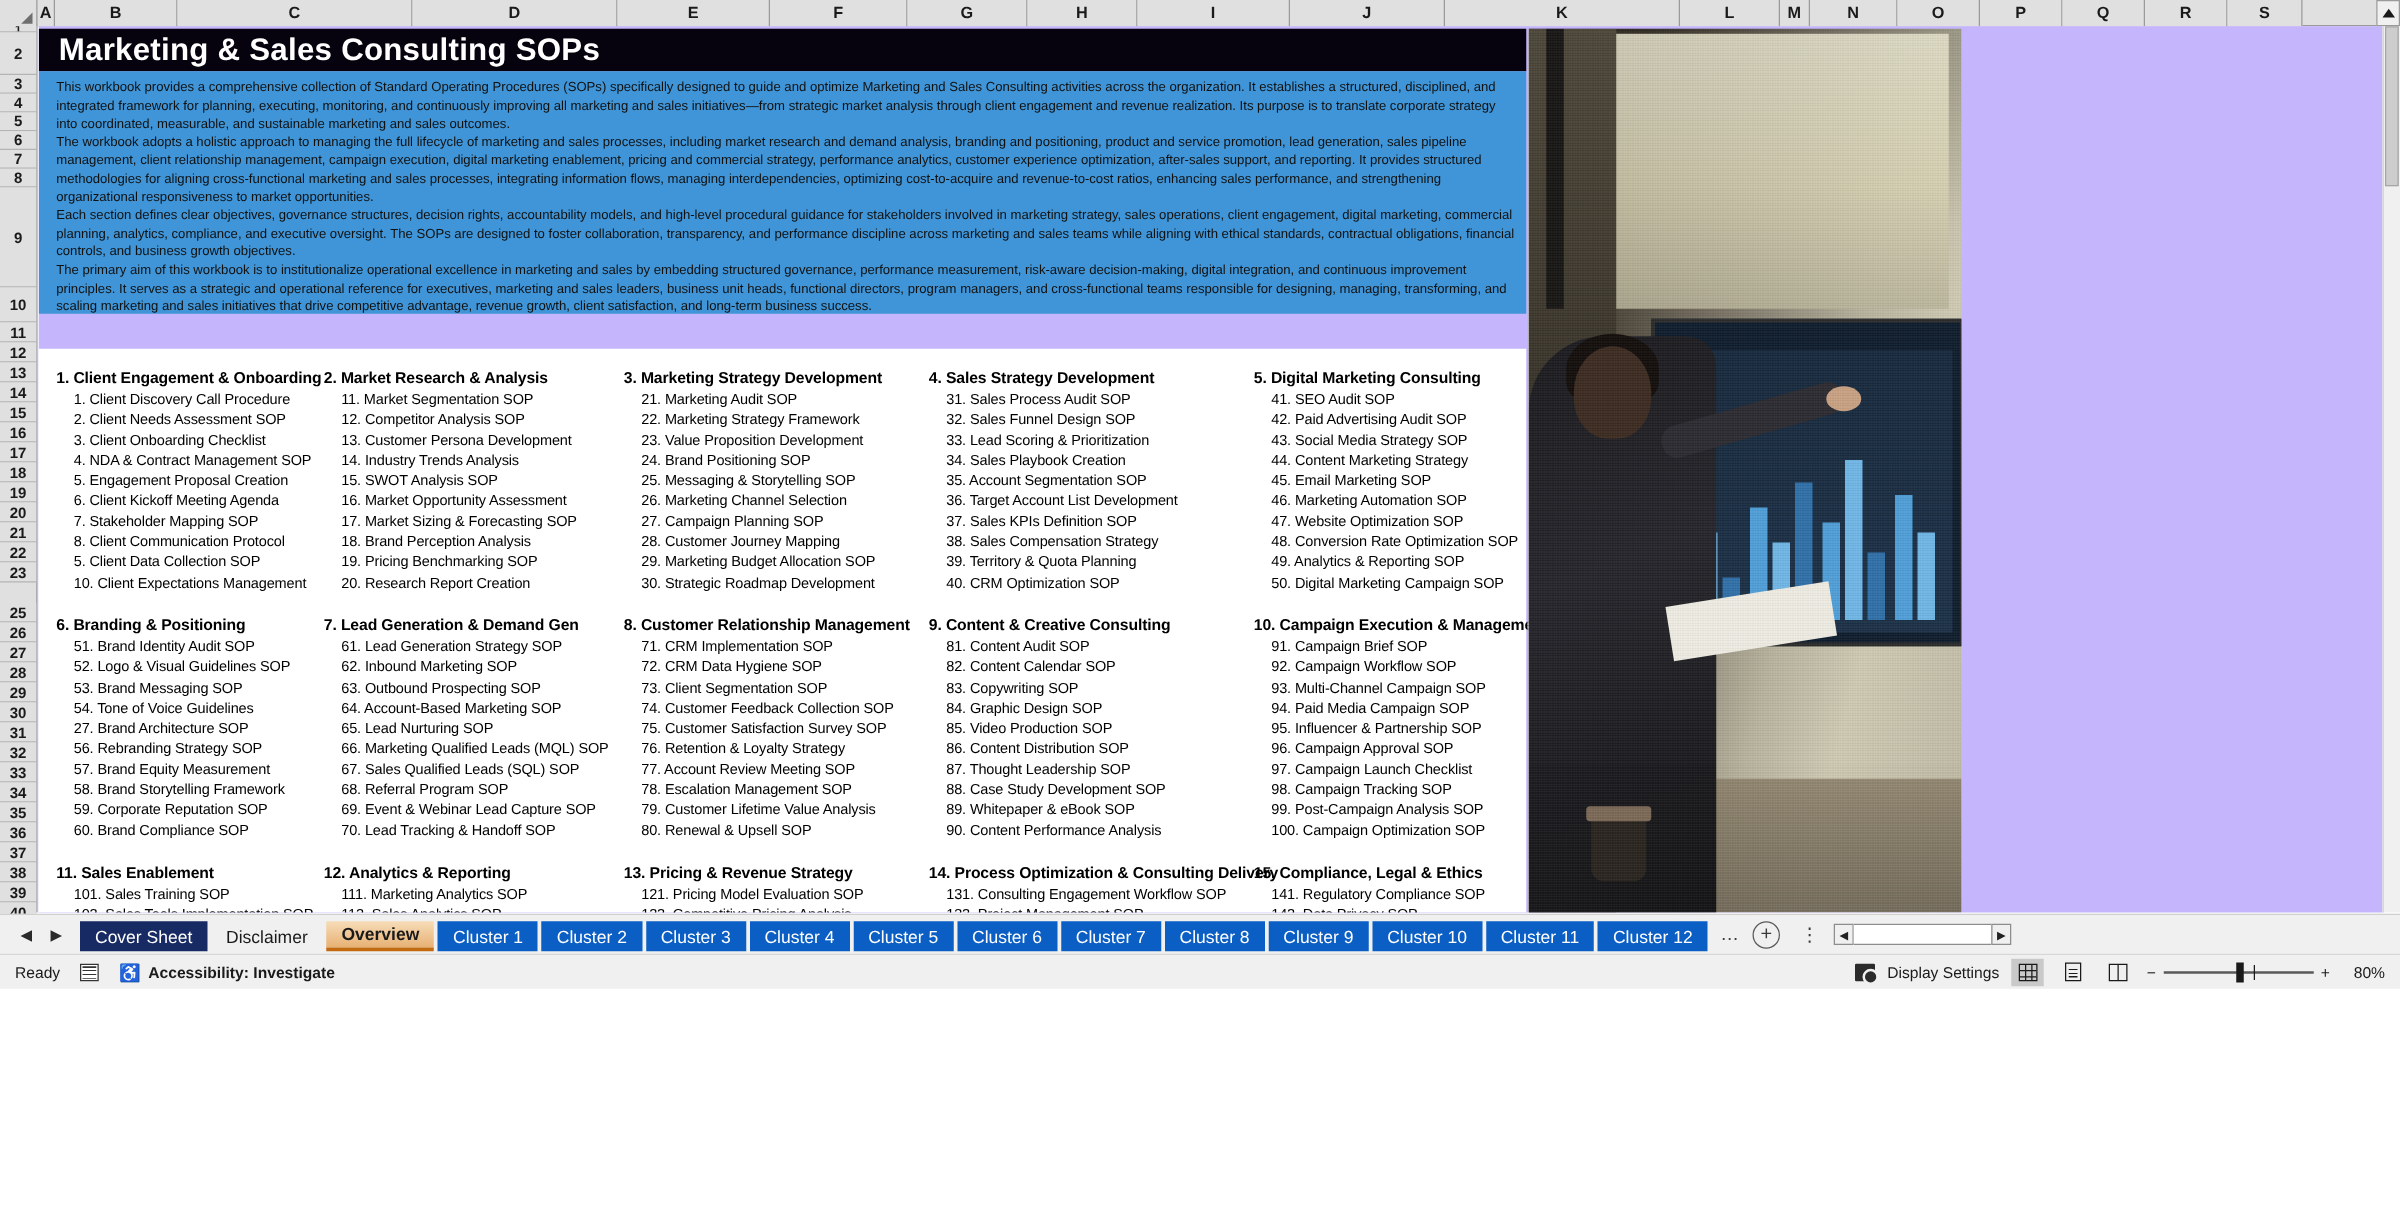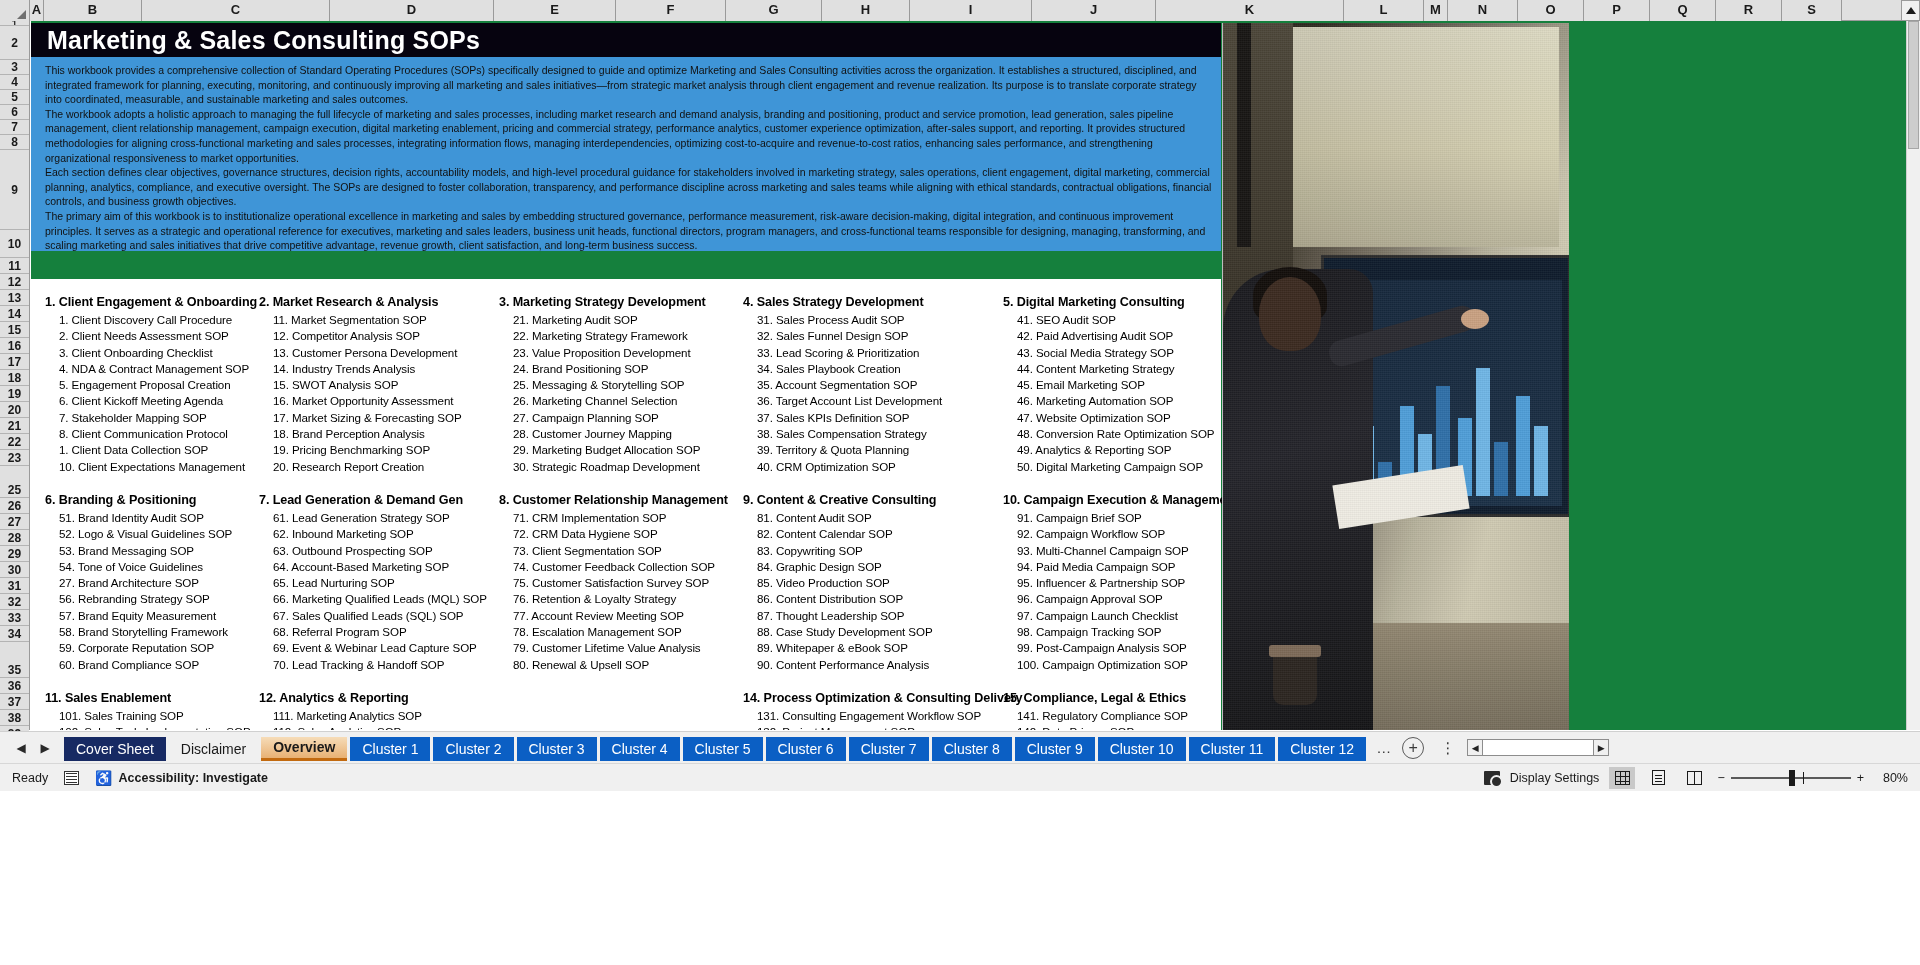--- a/index.html
+++ b/index.html
@@ -49,21 +49,21 @@
   }
   .row-cell {
     border-bottom: 1px solid #b4b4b4; text-align: center;
     background: #e0e0e0; overflow: hidden; white-space: nowrap;
     display: flex; align-items: center; justify-content: center;
   }
 
   
   .sheet {
     position: absolute; left: 31px; top: 21px;
-    width: 1875px; height: 709px; background: #15803d; overflow: hidden;
+    width: 1875px; height: 709px; background: #c4b5fd; overflow: hidden;
   }
   .vscroll {
     position: absolute; right: 0; top: 21px; width: 14px; height: 709px;
     background: #f0f0f0; border-left: 1px solid #cfcfcf;
   }
   .vscroll .thumb {
     position: absolute; left: 1px; top: 0; width: 11px; height: 128px;
     background: #cdcdcd; border: 1px solid #a6a6a6;
   }
 
@@ -340,21 +340,21 @@
       <div class="row-cell" style="height: 16px;">25</div>
       <div class="row-cell" style="height: 16px;">26</div>
       <div class="row-cell" style="height: 16px;">27</div>
       <div class="row-cell" style="height: 16px;">28</div>
       <div class="row-cell" style="height: 16px;">29</div>
       <div class="row-cell" style="height: 16px;">30</div>
       <div class="row-cell" style="height: 16px;">31</div>
       <div class="row-cell" style="height: 16px;">32</div>
       <div class="row-cell" style="height: 16px;">33</div>
       <div class="row-cell" style="height: 16px;">34</div>
-      <div class="row-cell" style="height: 16px; margin-top: 20px;">35</div>
+      <div class="row-cell" style="height: 16px;">35</div>
       <div class="row-cell" style="height: 16px;">36</div>
       <div class="row-cell" style="height: 16px;">37</div>
       <div class="row-cell" style="height: 16px;">38</div>
       <div class="row-cell" style="height: 16px;">39</div>
       <div class="row-cell" style="height: 16px;">40</div>
     </div>
 
   <div class="sheet">
 
     <div class="title-band">Marketing &amp; Sales Consulting SOPs</div>
@@ -372,21 +372,21 @@
           <h3>1. Client Engagement &amp; Onboarding</h3>
           <ul>
             <li>1. Client Discovery Call Procedure</li>
             <li>2. Client Needs Assessment SOP</li>
             <li>3. Client Onboarding Checklist</li>
             <li>4. NDA &amp; Contract Management SOP</li>
             <li>5. Engagement Proposal Creation</li>
             <li>6. Client Kickoff Meeting Agenda</li>
             <li>7. Stakeholder Mapping SOP</li>
             <li>8. Client Communication Protocol</li>
-            <li>1. Client Data Collection SOP</li>
+            <li>5. Client Data Collection SOP</li>
             <li>10. Client Expectations Management</li>
           </ul>
         </div>
         <div class="sop-block" style="left: 228px; top: 16px;">
           <h3>2. Market Research &amp; Analysis</h3>
           <ul>
             <li>11. Market Segmentation SOP</li>
             <li>12. Competitor Analysis SOP</li>
             <li>13. Customer Persona Development</li>
             <li>14. Industry Trends Analysis</li>
@@ -523,20 +523,27 @@
           <ul>
             <li>101. Sales Training SOP</li>
             <li>102. Sales Tools Implementation SOP</li>
           </ul>
         </div>
         <div class="sop-block" style="left: 228px; top: 412px;">
           <h3>12. Analytics &amp; Reporting</h3>
           <ul>
             <li>111. Marketing Analytics SOP</li>
             <li>112. Sales Analytics SOP</li>
+          </ul>
+        </div>
+        <div class="sop-block" style="left: 468px; top: 412px;">
+          <h3>13. Pricing &amp; Revenue Strategy</h3>
+          <ul>
+            <li>121. Pricing Model Evaluation SOP</li>
+            <li>122. Competitive Pricing Analysis</li>
           </ul>
         </div>
         <div class="sop-block" style="left: 712px; top: 412px;">
           <h3>14. Process Optimization &amp; Consulting Delivery</h3>
           <ul>
             <li>131. Consulting Engagement Workflow SOP</li>
             <li>132. Project Management SOP</li>
           </ul>
         </div>
         <div class="sop-block" style="left: 972px; top: 412px;">

